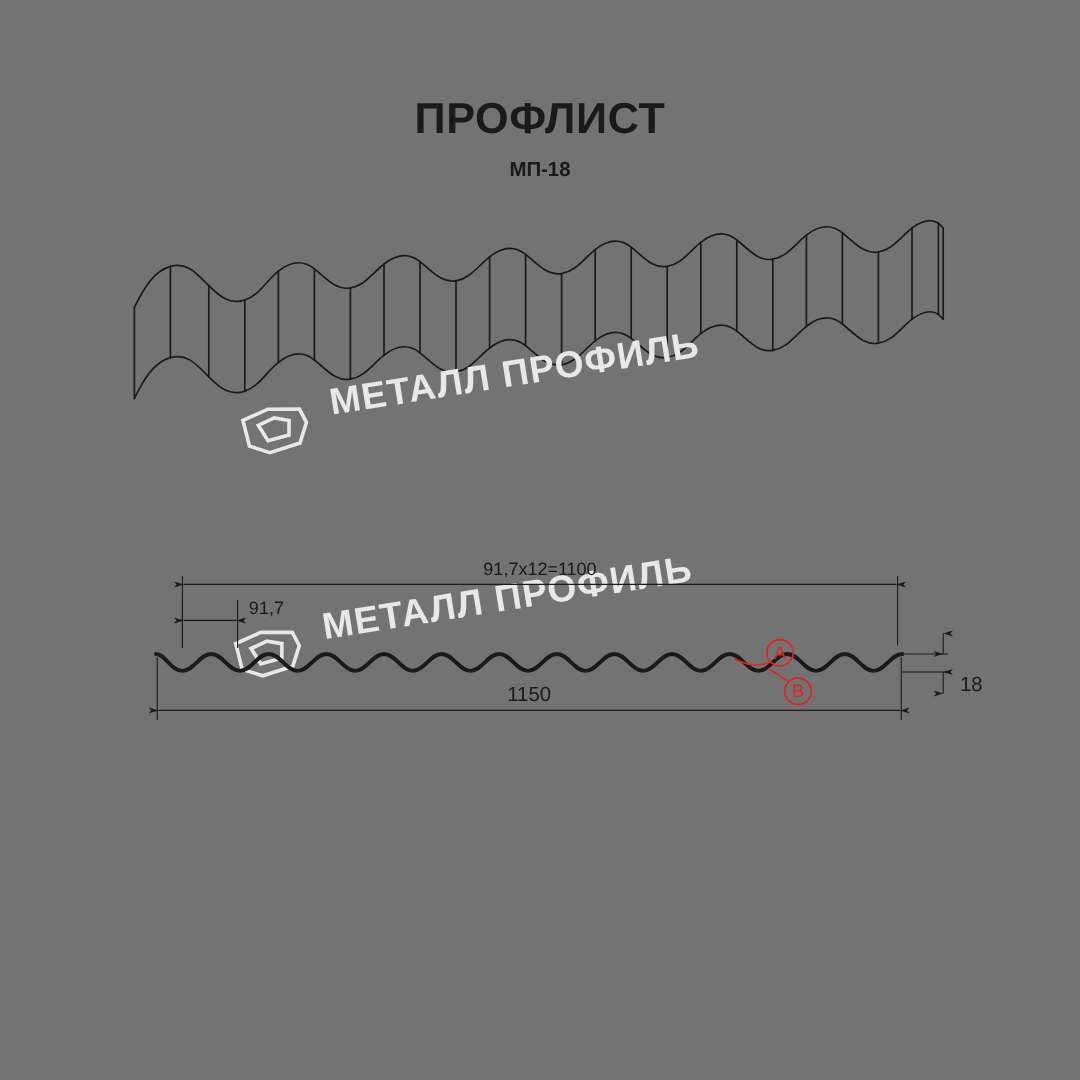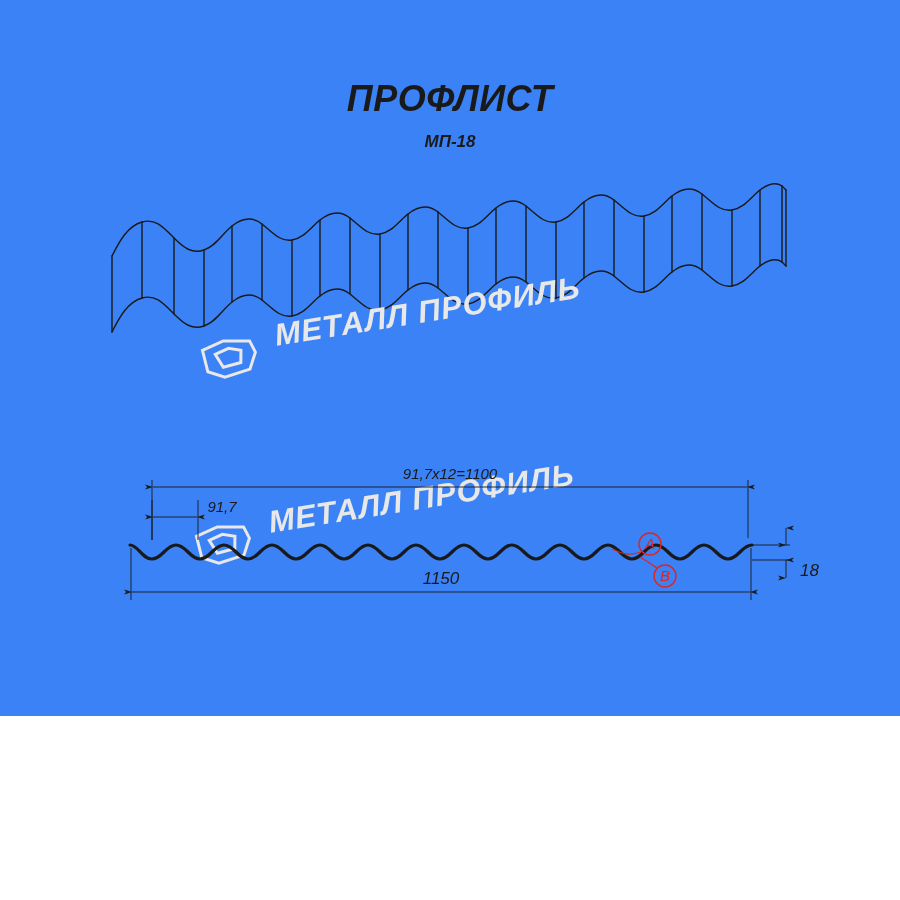--- a/index.html
+++ b/index.html
@@ -3,26 +3,25 @@
 <meta charset="utf-8">
 <style>
   html, body {
     margin: 0;
     padding: 0;
     background: #ffffff;
   }
   #page {
     position: relative;
     width: 900px;
-    height: 716px;
-    background: #3b82f6;
+    height: 900px;
+    background: #737373;
     font-family: "Liberation Sans", sans-serif;
     color: #1a1a1a;
     overflow: hidden;
-    font-style: italic;
   }
   .title {
     position: absolute;
     top: 78px;
     left: 0;
     width: 900px;
     text-align: center;
     font-size: 36px;
     font-weight: bold;
     letter-spacing: 0.5px;

